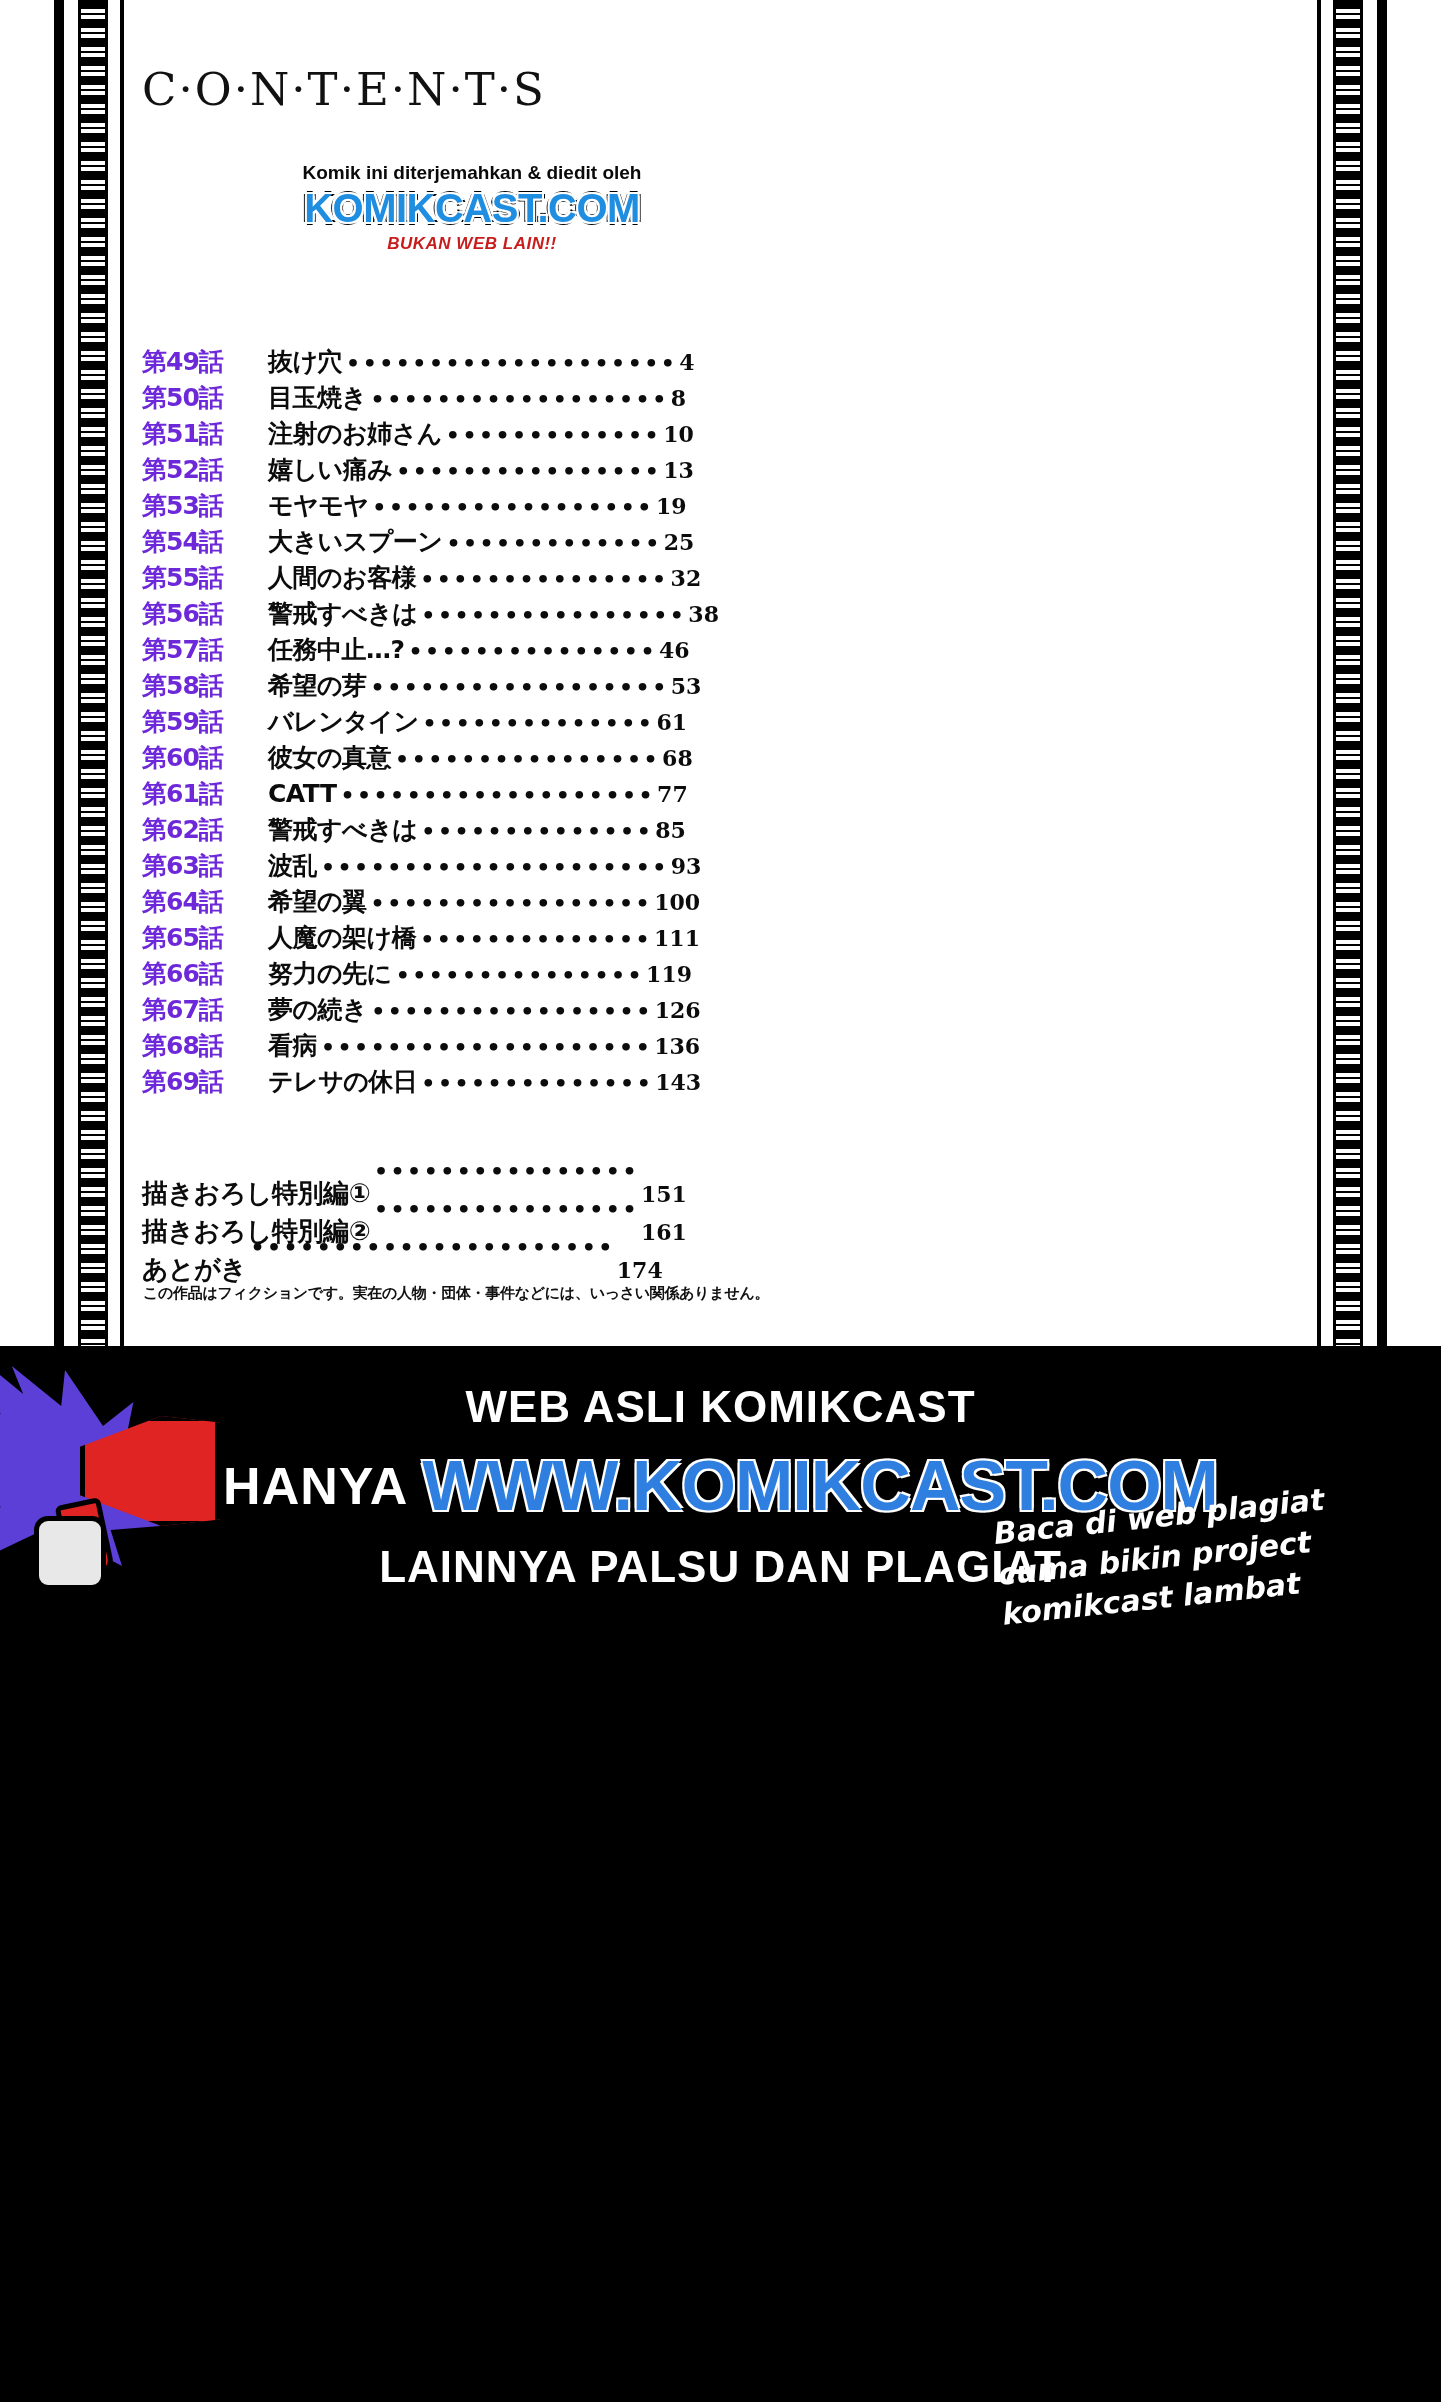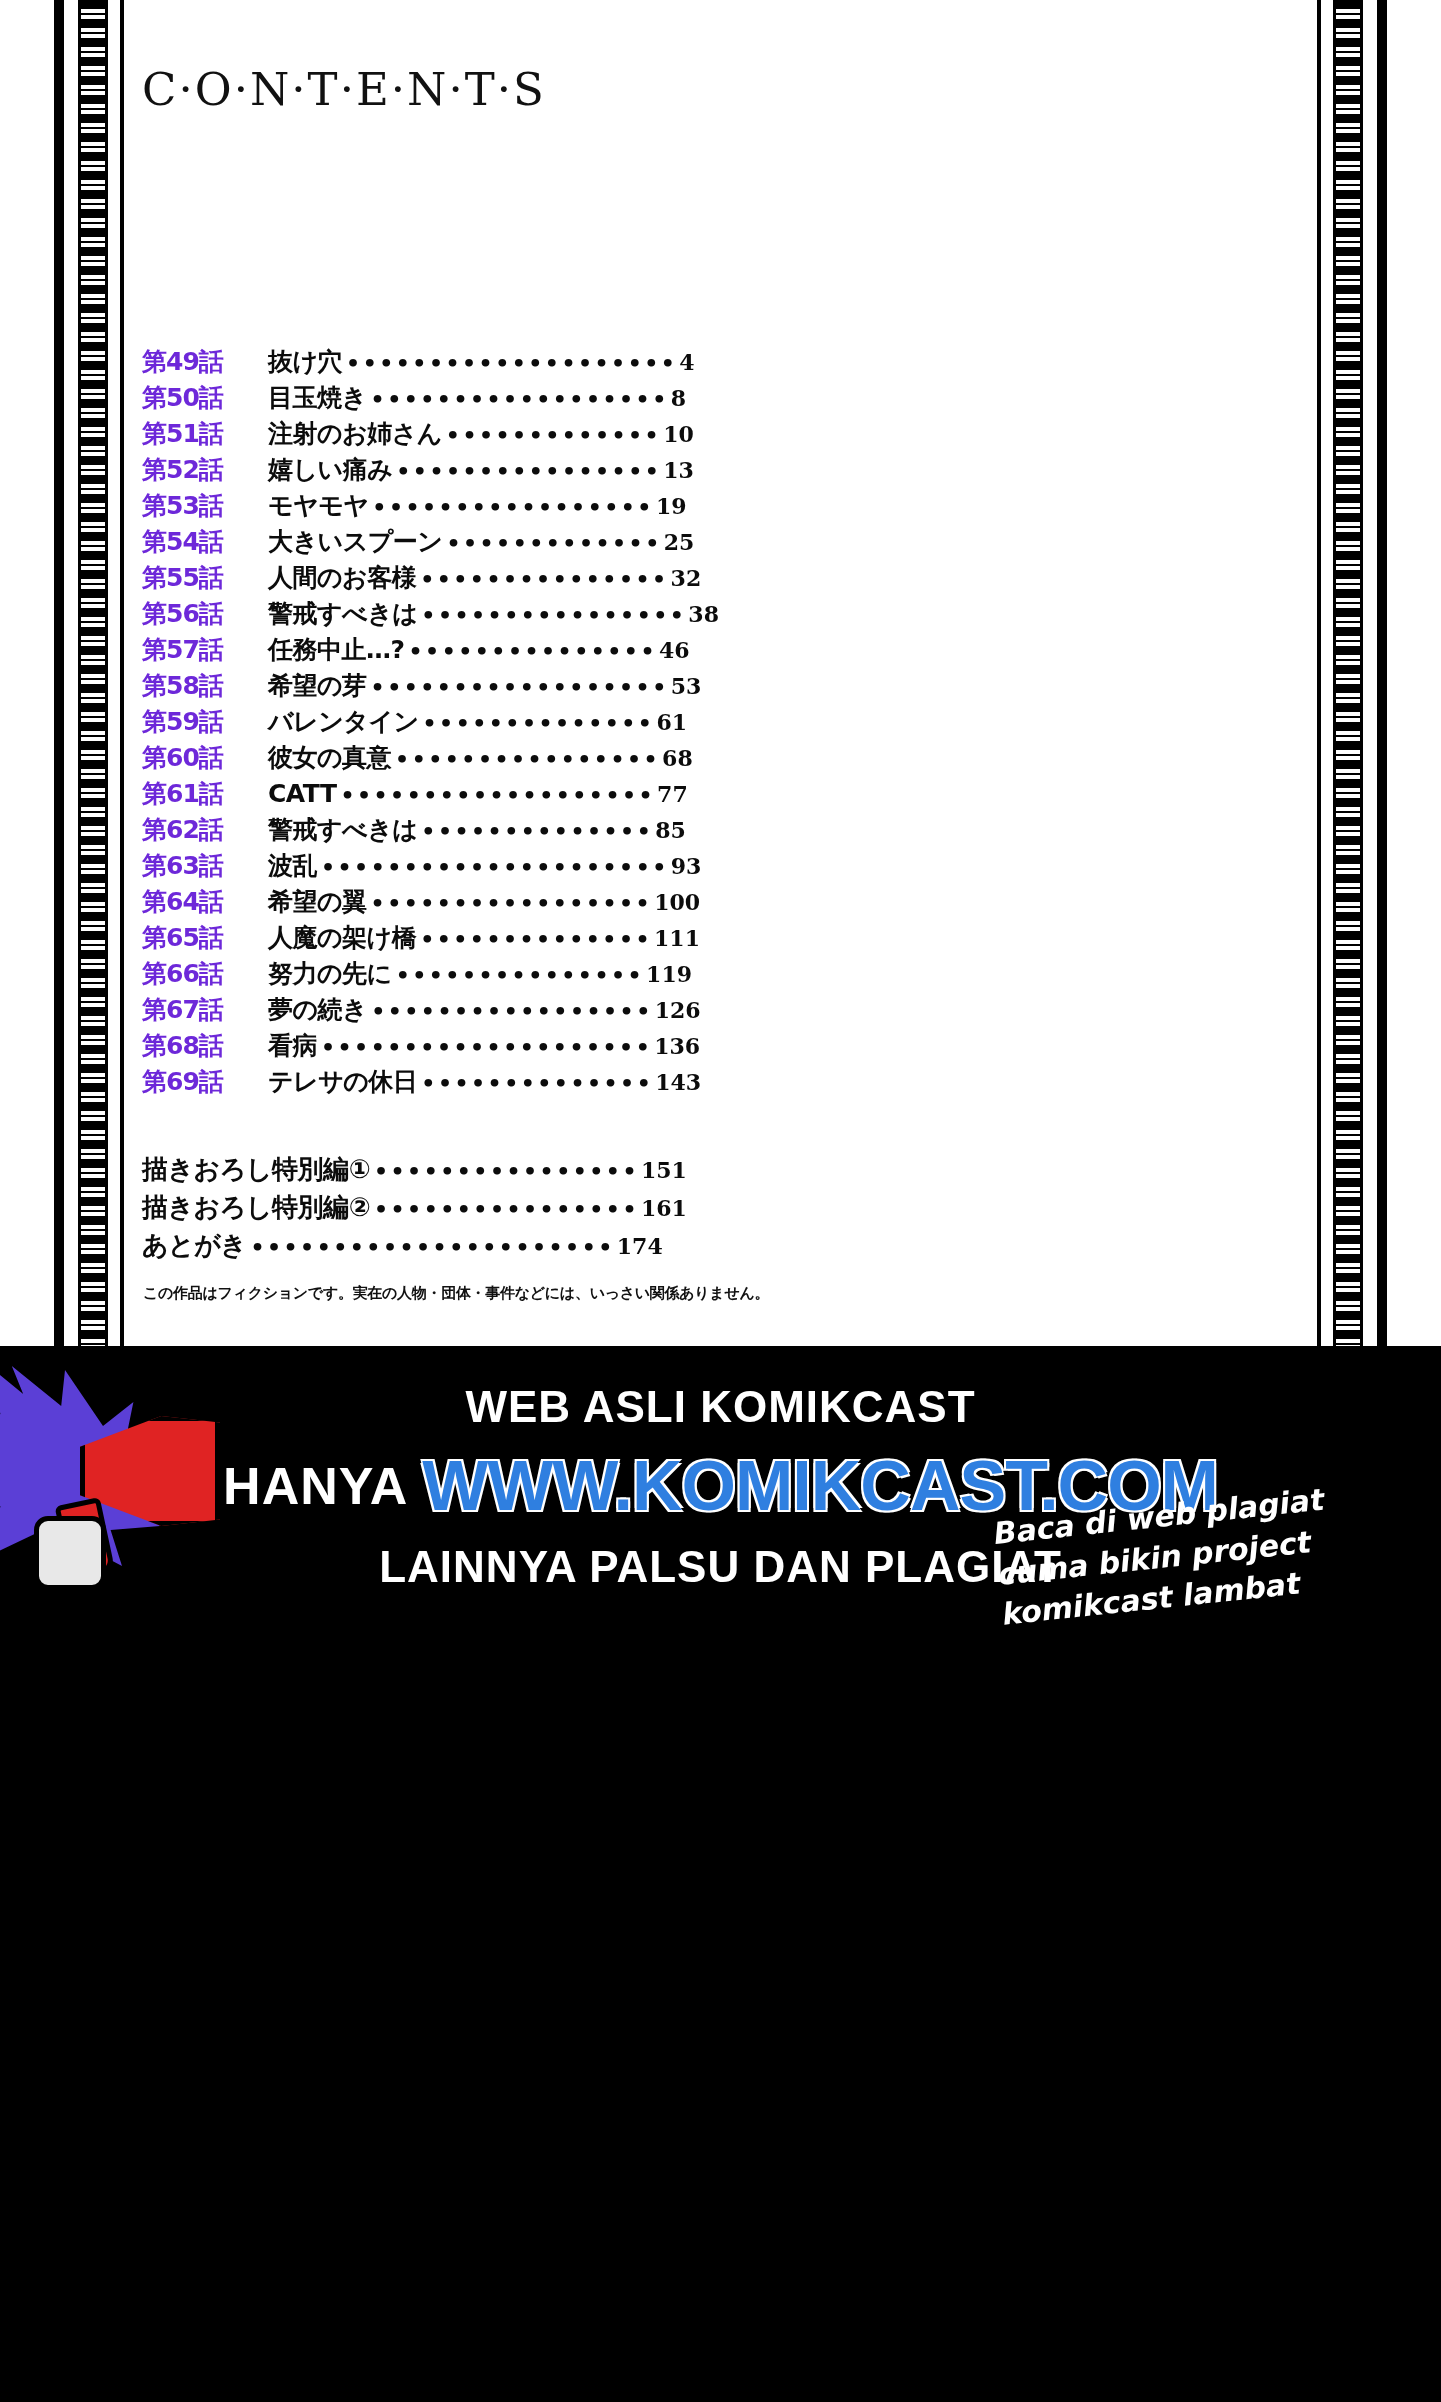--- a/index.html
+++ b/index.html
@@ -186,20 +186,21 @@
     top: 1152px;
     width: 1100px;
   }
   #extras .toc-row { height: 38px; }
   #extras .ex-title {
     font-size: 26px;
     font-weight: 700;
     color: #0c0c0c;
     letter-spacing: -0.5px;
     white-space: nowrap;
+    margin-top: 24px;
   }
 
   
   #disclaimer {
     position: absolute;
     left: 143px;
     top: 1284px;
     font-family: "DejaVu Sans", sans-serif;
     font-size: 15px;
     font-weight: 700;
@@ -334,20 +335,26 @@
 
   <div class="orn-outer left"></div>
   <div class="orn left"></div>
   <div class="orn-thin left"></div>
   <div class="orn-thin right"></div>
   <div class="orn right"></div>
   <div class="orn-outer right"></div>
 
   <div id="contents-title">C·O·N·T·E·N·T·S</div>
 
+  <div id="wm">
+    <div class="wm-smear"></div>
+    <div class="wm-top">Komik ini diterjemahkan &amp; diedit oleh</div>
+    <div class="wm-main">KOMIKCAST.COM</div>
+    <div class="wm-sub">BUKAN WEB LAIN!!</div>
+  </div>
 
   <div id="toc">
       <div class="toc-row">
         <span class="toc-ch">第49話</span>
         <span class="toc-title">抜け穴</span>
         <span class="leader">••••••••••••••••••••</span>
         <span class="toc-page">4</span>
       </div>
       <div class="toc-row">
         <span class="toc-ch">第50話</span>

